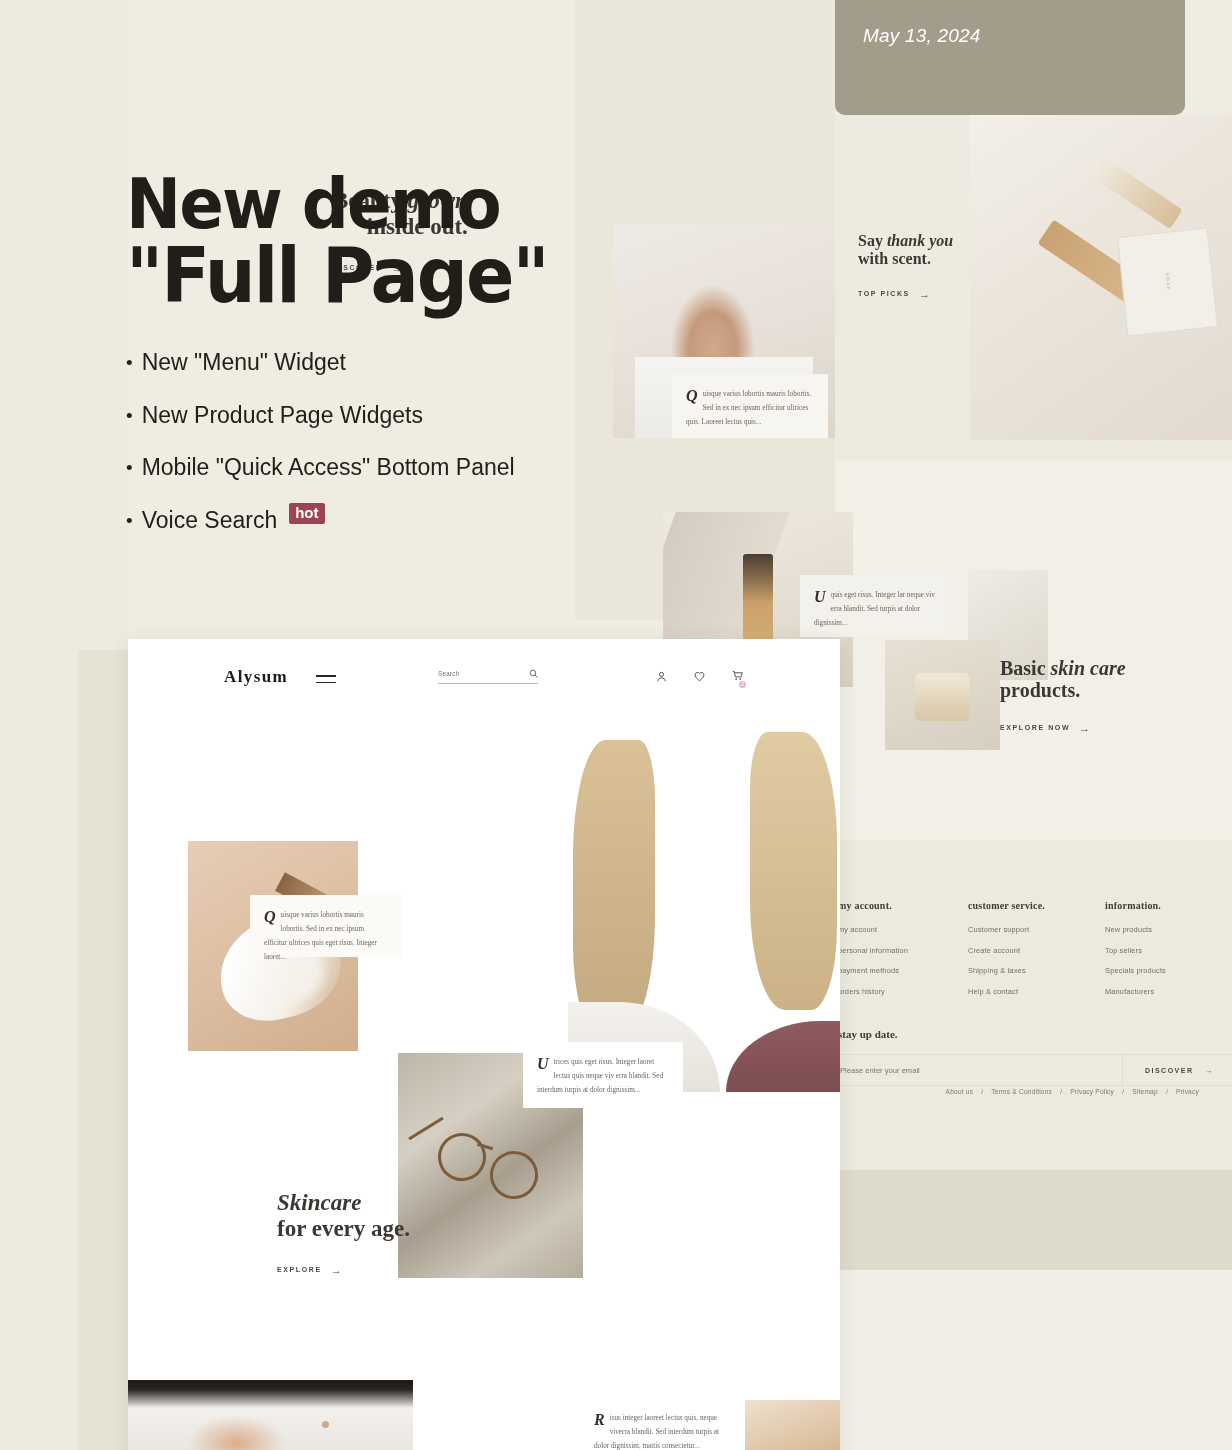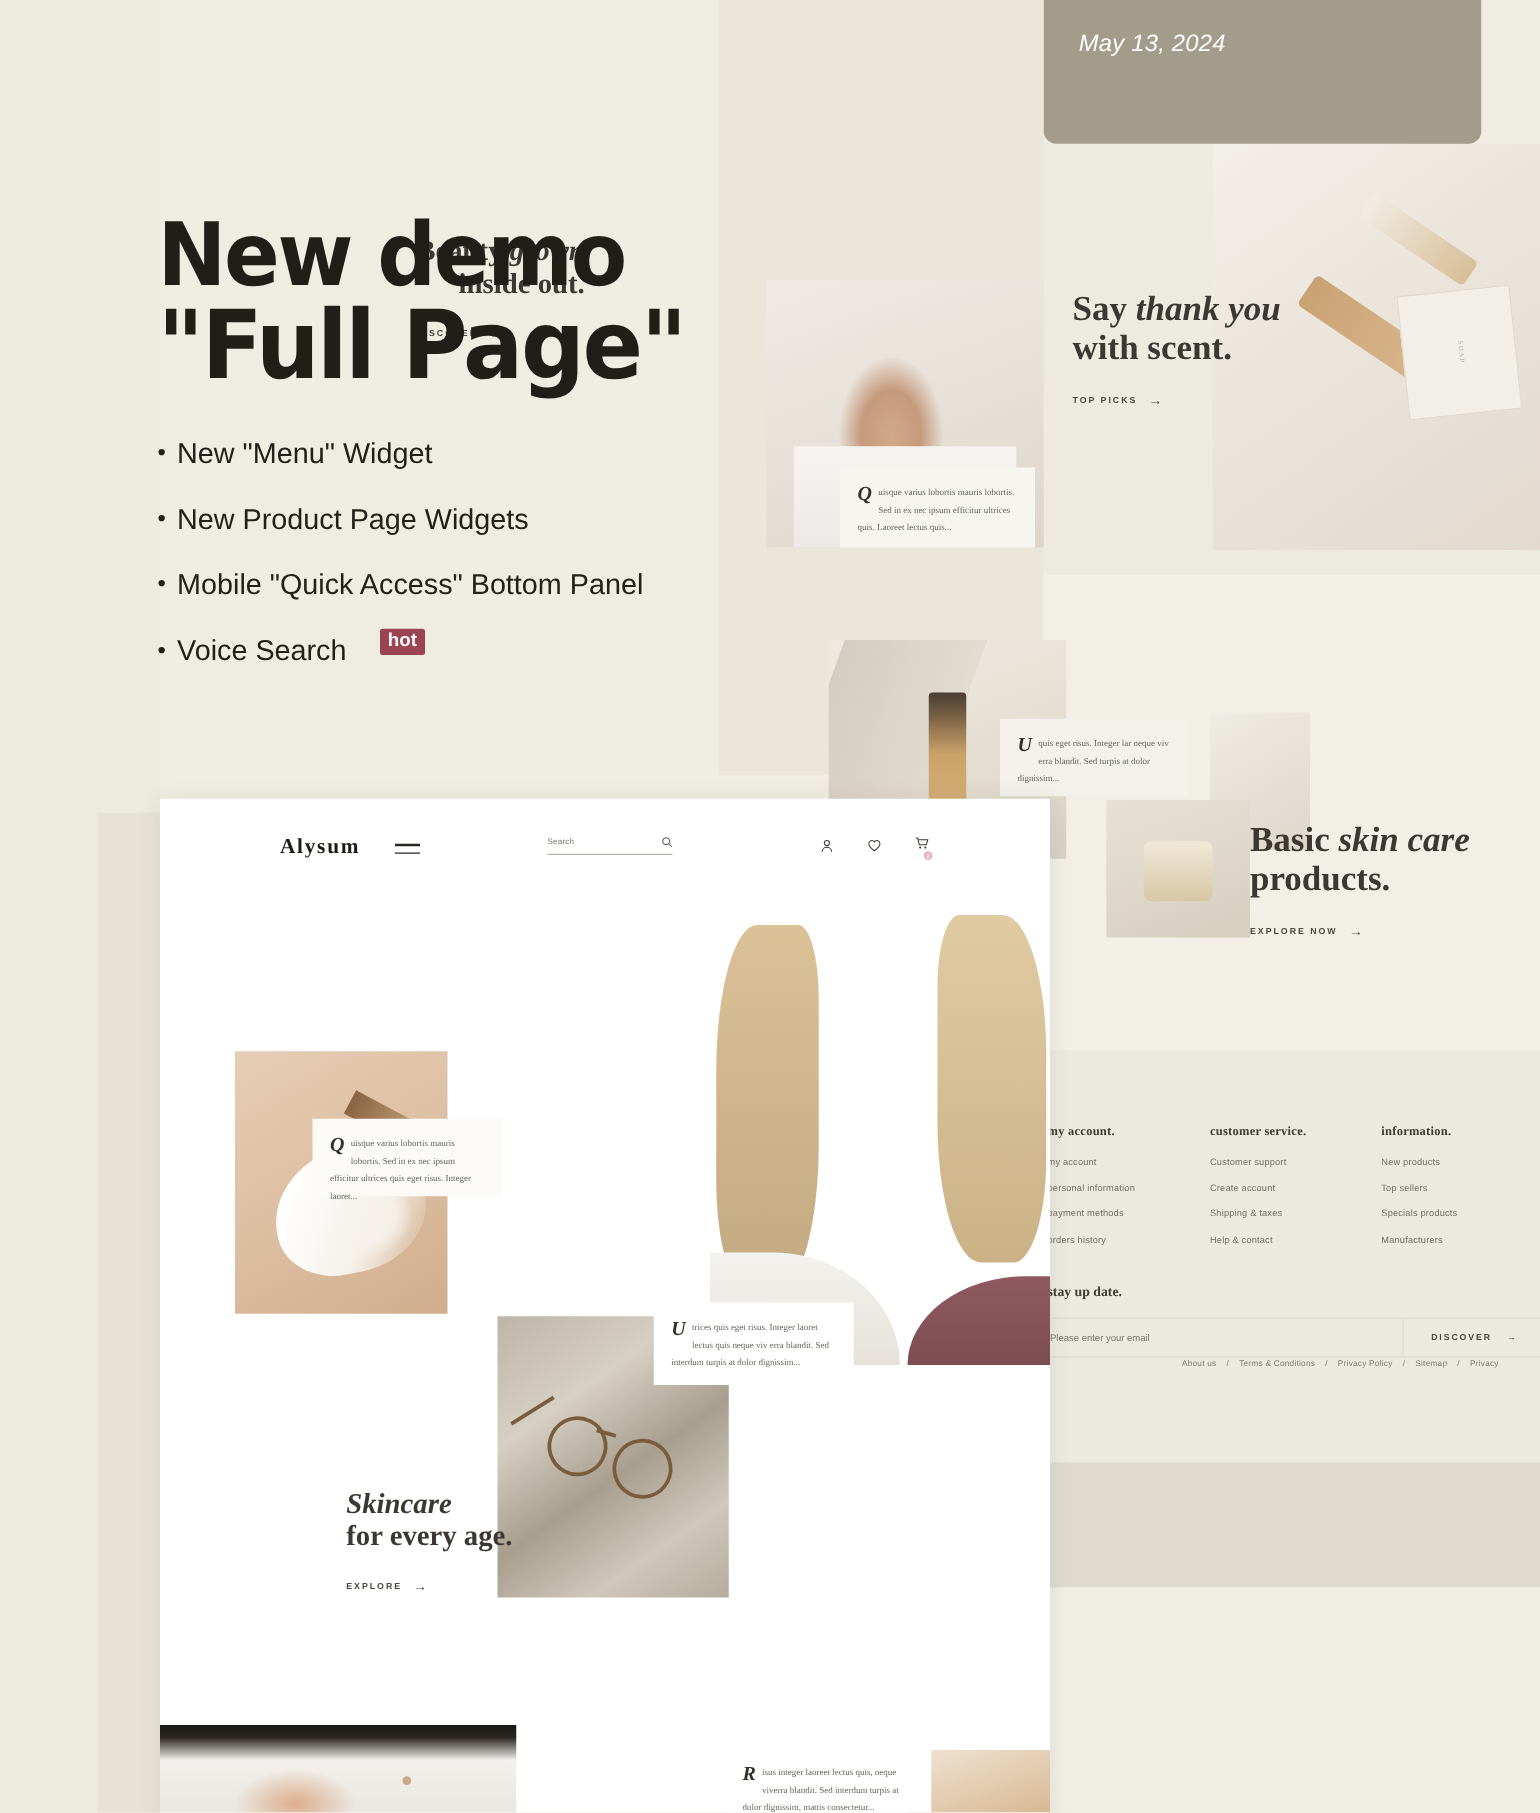--- a/index.html
+++ b/index.html
@@ -54,21 +54,21 @@
     position:absolute;left:126px;top:349px;width:560px;
     list-style:none;margin:0;padding:0;
     color:#23201c;font-size:23px;line-height:1.2;
   }
   .feature-list li{
     margin-bottom:25px;white-space:nowrap;
     display:flex;align-items:center;
   }
   .feature-list li .dot{margin-right:9px;font-size:19px;line-height:1;}
   .hot-badge{
-    display:inline-block;margin-left:27px;
+    display:inline-block;margin-left:12px;
     background:#9c4451;color:#fff;
     font-size:15px;font-weight:bold;
     padding:1px 6px 2px 6px;border-radius:2px;
     letter-spacing:0px;position:relative;top:-7px;
   }
 
   .mock-hand{
     position:absolute;left:613px;top:224px;width:222px;height:214px;
     background:
       radial-gradient(ellipse 60px 90px at 45% 58%, #d2a88b 0%, #c59a7c 40%, rgba(197,154,124,0) 70%),
@@ -138,25 +138,25 @@
     color:#3b3833;font-weight:bold;line-height:1.12;
   }
   .sec-title i{font-style:italic;}
   .link-cta{
     display:flex;align-items:center;gap:9px;
     font-size:7px;letter-spacing:1.6px;color:#4c4841;font-weight:bold;
   }
   .link-cta .arw{font-size:11px;font-weight:400;}
 
   .say-scent{position:absolute;left:858px;top:232px;}
-  .say-scent .sec-title{font-size:28px;}
+  .say-scent .sec-title{font-size:16px;}
   .say-scent .link-cta{margin-top:20px;}
 
   .basic-care{position:absolute;left:1000px;top:657px;}
-  .basic-care .sec-title{font-size:28px;}
+  .basic-care .sec-title{font-size:20px;}
   .basic-care .link-cta{margin-top:20px;}
 
   
   .quote-card{
     position:absolute;background:#f7f5f0;
     padding:13px 14px 14px 14px;box-sizing:border-box;
     font-family:"Liberation Serif", serif;
     color:#6a665e;font-size:7.2px;line-height:1.95;
   }
   .quote-card .dropcap{

